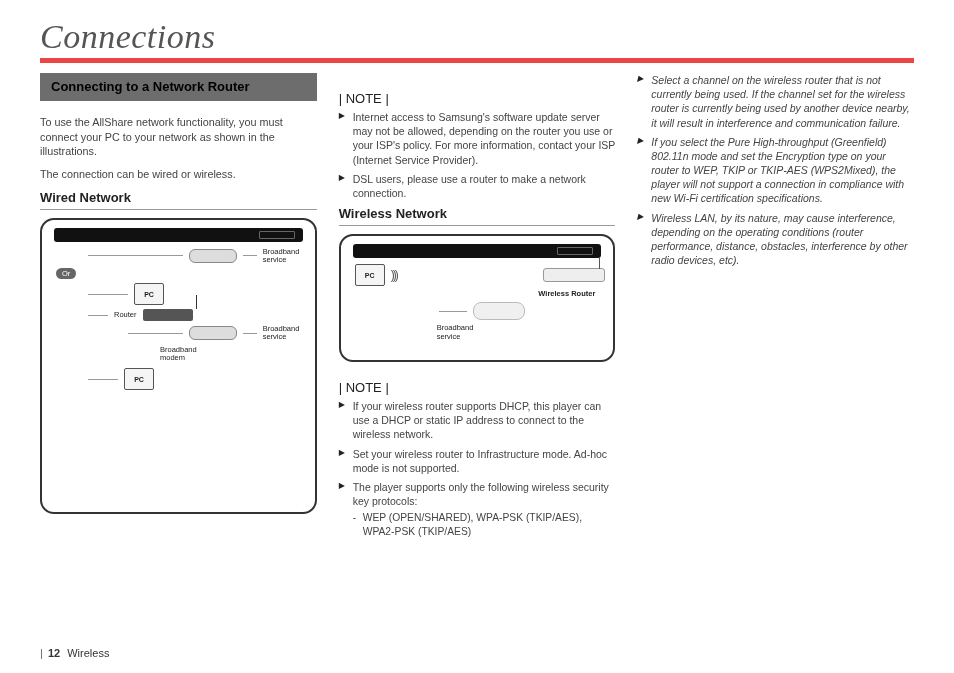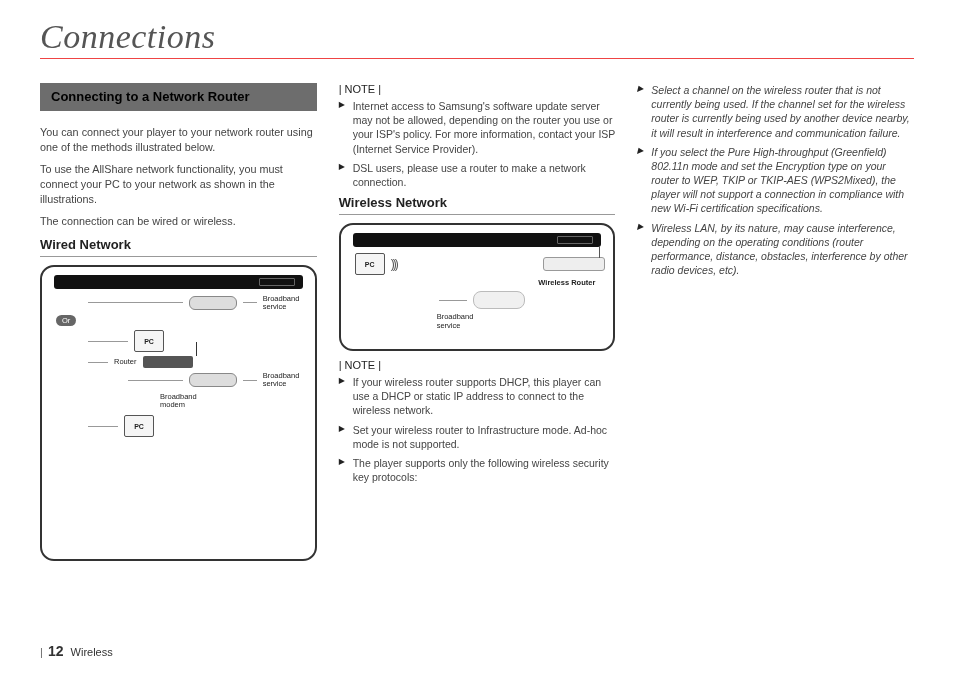--- a/index.html
+++ b/index.html
@@ -11,23 +11,23 @@
     padding: 18px 40px 14px 40px;
     position: relative;
     color: #222;
   }
   .page-title {
     font-family: Georgia, 'Times New Roman', serif;
     font-style: italic;
     font-weight: 300;
     font-size: 34px;
     color: #555;
-    border-bottom: 1px solid #ef4444;
+    border-bottom: 5px solid #ef4444;
     padding-bottom: 2px;
-    margin-bottom: 24px;
+    margin-bottom: 10px;
     letter-spacing: 0.5px;
   }
   .cols {
     display: flex;
     gap: 22px;
   }
   .col { flex: 1; min-width: 0; }
   .col1 { flex: 1.02; }
   .col2 { flex: 1.02; }
   .col3 { flex: 1.02; font-style: italic; }
@@ -52,24 +52,24 @@
     color: #222;
     margin-top: 6px;
     margin-bottom: 4px;
   }
   .rule {
     height: 1px;
     background: #999;
     margin-bottom: 8px;
   }
   .note-label {
-    font-size: 11px;
+    font-size: 13px;
     color: #222;
     margin-bottom: 4px;
-    margin-top: 0;
+    margin-top: 18px;
   }
   .note-label::before { content: "| "; }
   .note-label::after { content: " |"; }
   ul.bullets {
     list-style: none;
     margin: 0 0 6px 0;
     padding: 0;
   }
   ul.bullets > li {
     position: relative;
@@ -174,33 +174,32 @@
   }
   .col1 .diagram { height: 296px; }
   .col2 .diagram { height: 128px; }
   .footer {
     position: absolute;
     left: 40px;
     bottom: 14px;
     font-size: 11px;
     color: #333;
   }
-  .footer .pn { font-weight: bold; font-size: 14px; margin: 8px 4px 0 2px; }
+  .footer .pn { font-weight: bold; font-size: 11px; margin: 8px 4px 0 2px; }
   .footer::before { content: "| "; color:#666; }
 </style>
 </head>
 <body>
 
 <h1 class="page-title">Connections</h1>
 
 <div class="cols">
 
   <div class="col col1">
     <div class="section-box">Connecting to a Network Router</div>
-    <p class="body-text">You can connect your player to your network router using one of the methods illustrated below.</p>
     <p class="body-text">To use the AllShare network functionality, you must connect your PC to your network as shown in the illustrations.</p>
     <p class="body-text">The connection can be wired or wireless.</p>
 
     <div class="subhead">Wired Network</div>
     <div class="rule"></div>
 
     <div class="diagram">
       <div class="device-bar"></div>
       <div class="row" style="margin-left:38px">
         <span class="cable"></span>
@@ -265,20 +264,23 @@
         <span class="lbl" style="width:50px">Broadband service</span>
       </div>
     </div>
 
     <div class="note-label">NOTE</div>
     <ul class="bullets">
       <li>If your wireless router supports DHCP, this player can use a DHCP or static IP address to connect to the wireless network.</li>
       <li>Set your wireless router to Infrastructure mode. Ad-hoc mode is not supported.</li>
       <li>
         <span>The player supports only the following wireless security key protocols:</span>
+        <ul class="sublist">
+          <li>WEP (OPEN/SHARED), WPA-PSK (TKIP/AES), WPA2-PSK (TKIP/AES)</li>
+        </ul>
       </li>
     </ul>
   </div>
 
   <div class="col col3">
     <ul class="bullets">
       <li>Select a channel on the wireless router that is not currently being used. If the channel set for the wireless router is currently being used by another device nearby, it will result in interference and communication failure.</li>
       <li>If you select the Pure High-throughput (Greenfield) 802.11n mode and set the Encryption type on your router to WEP, TKIP or TKIP-AES (WPS2Mixed), the player will not support a connection in compliance with new Wi-Fi certification specifications.</li>
       <li>Wireless LAN, by its nature, may cause interference, depending on the operating conditions (router performance, distance, obstacles, interference by other radio devices, etc).</li>
     </ul>

